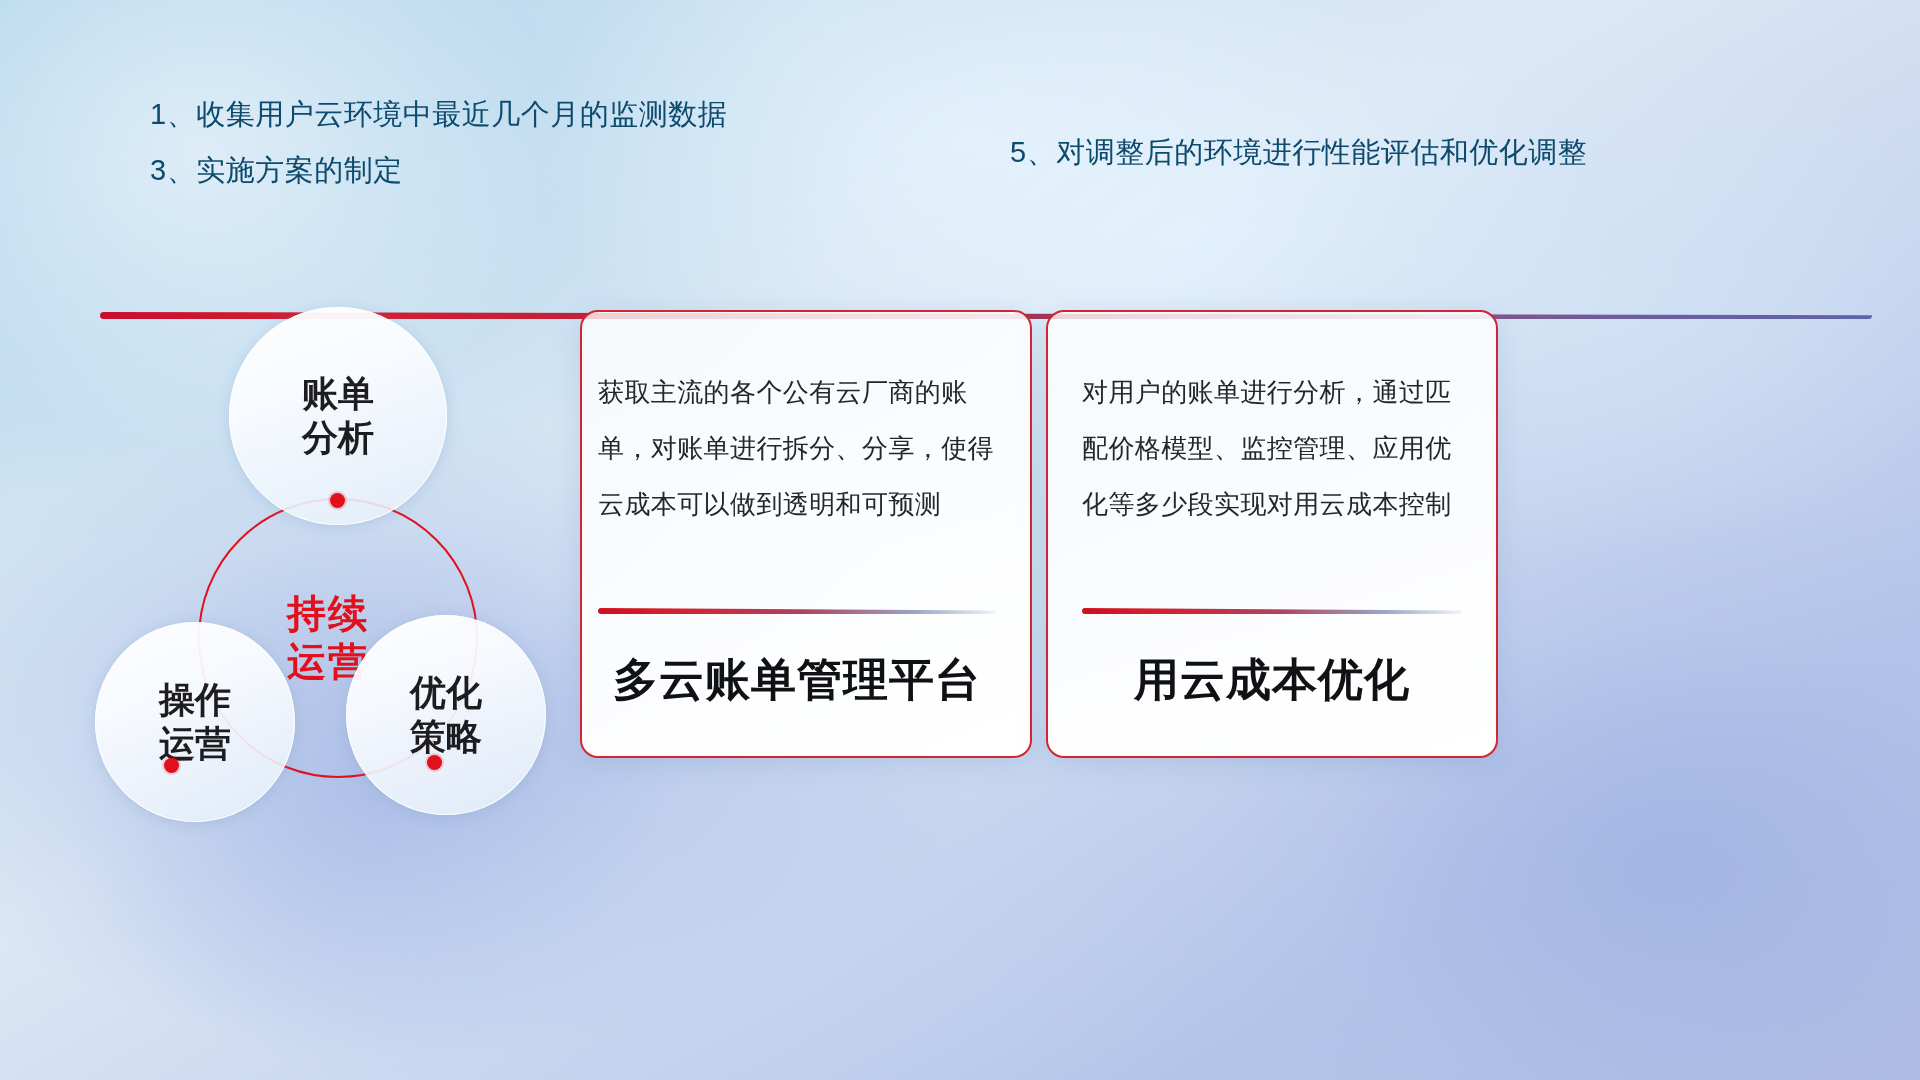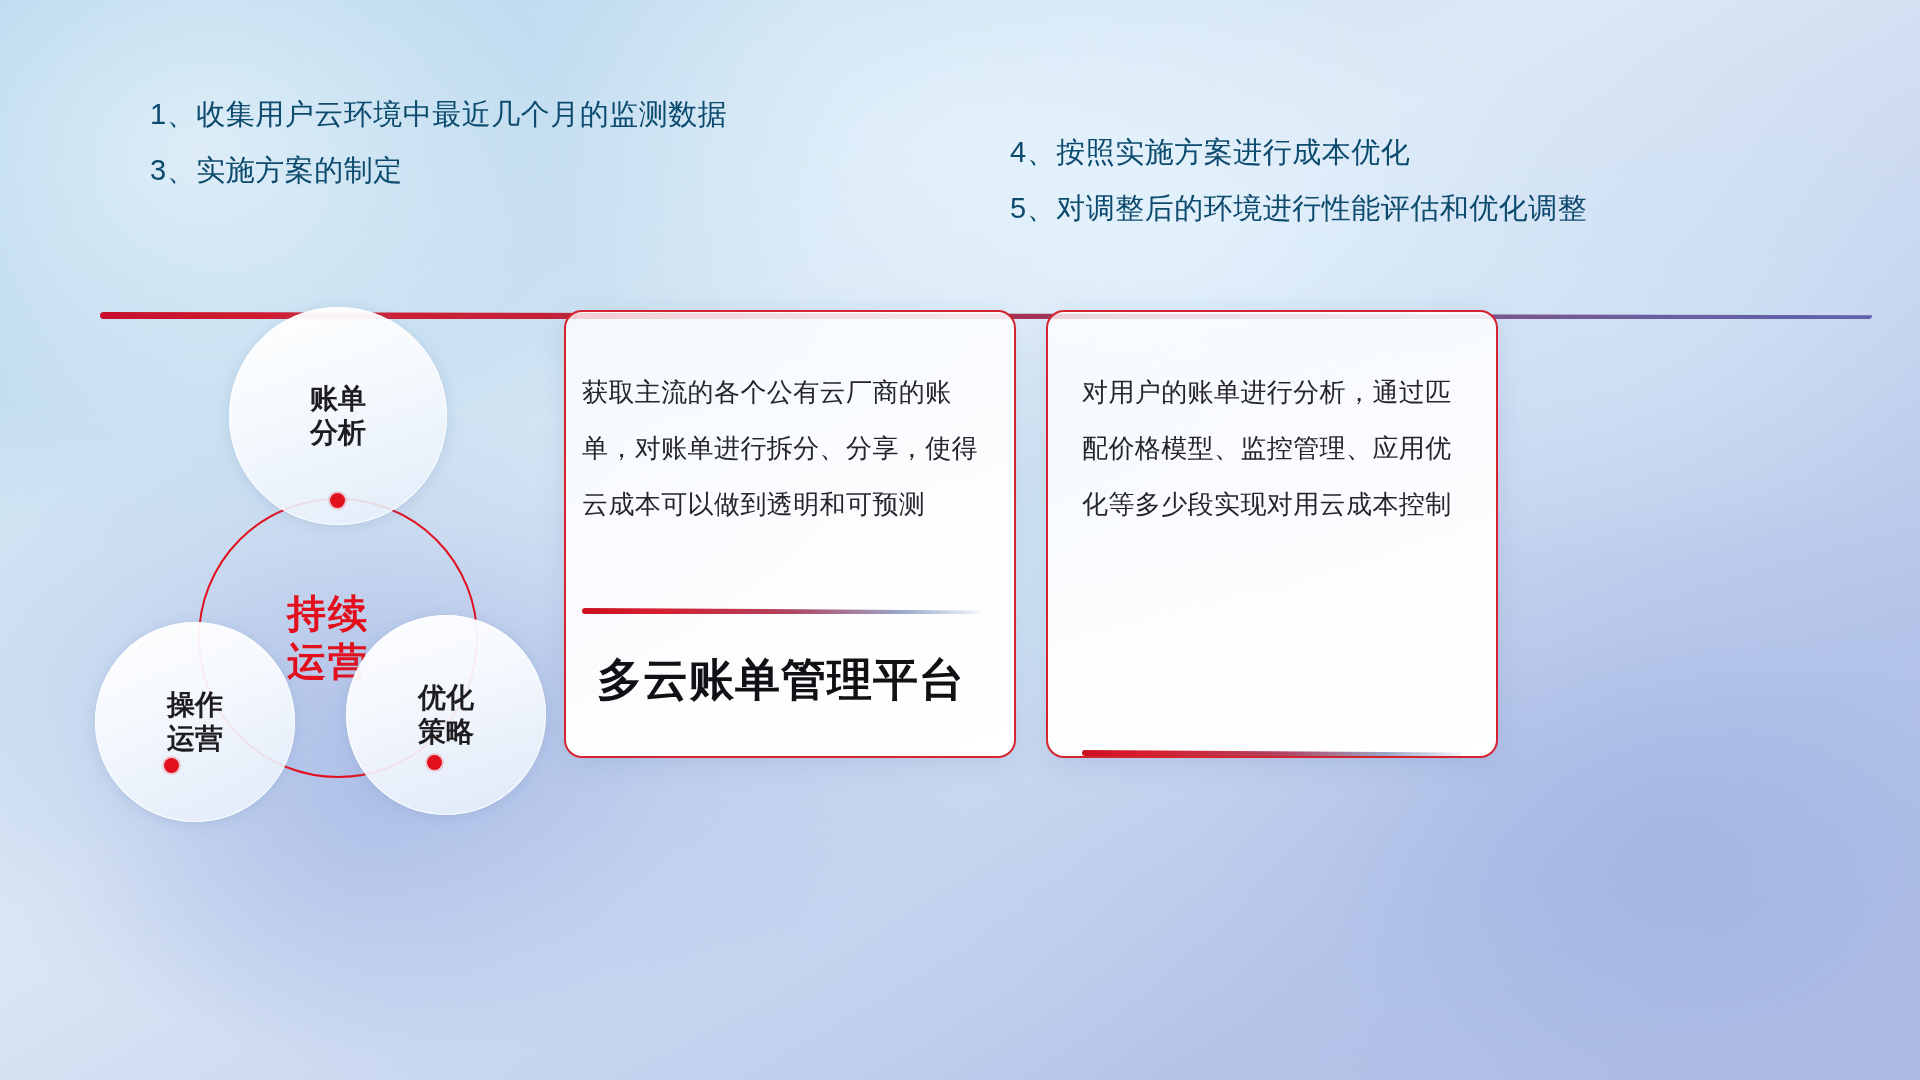--- a/index.html
+++ b/index.html
@@ -55,21 +55,21 @@
     position:absolute; border-radius:50%;
     border:2.5px solid #e2101d;
     background:transparent;
   }
   .ring-main { left:110px; top:168px; width:280px; height:280px; }
   .bubble {
     position:absolute; border-radius:50%;
     background:linear-gradient(160deg, rgba(255,255,255,0.97) 0%, rgba(250,252,255,0.93) 38%, rgba(228,238,250,0.88) 100%);
     box-shadow:0 2px 14px rgba(120,150,190,0.28), inset 0 0 0 1px rgba(255,255,255,0.85);
     display:flex; flex-direction:column; align-items:center; justify-content:center;
-    text-align:center; color:#1d1d1f; font-weight:bold; font-size:28px; line-height:1.22;
+    text-align:center; color:#1d1d1f; font-weight:bold; font-size:36px; line-height:1.22;
   }
   .b-top { left:141px; top:-23px; width:218px; height:218px; }
   .b-bl  { left:7px;  top:292px; width:200px; height:200px; }
   .b-br  { left:258px;top:285px; width:200px; height:200px; }
   .dot {
     position:absolute; width:15px; height:15px; border-radius:50%;
     background:#e2101d; box-shadow:0 0 0 2px rgba(226,16,29,0.18);
   }
   .dot-top { left:242px; top:163px; }
   .dot-bl  { left:76px;  top:428px; }
@@ -82,21 +82,21 @@
 
   
   .card {
     position:absolute; top:310px; width:452px; height:448px;
     border:2px solid #d4242f; border-radius:18px;
     background:linear-gradient(160deg, rgba(255,255,255,0.78) 0%, rgba(252,253,255,0.9) 30%, rgba(255,255,255,0.97) 72%, #ffffff 100%);
     box-shadow:0 6px 26px rgba(110,140,185,0.22);
     padding:52px 34px 0 34px;
     display:flex; flex-direction:column;
   }
-  .card-1 { left:564px;padding-left:16px; }
+  .card-1 { left:580px;padding-left:16px; }
   .card-2 { left:1046px; }
   .card-body {
     color:#24262b; font-size:26px; line-height:56px; letter-spacing:0.4px;
     flex:0 0 auto;
   }
   .card-rule {
     margin-top:auto; height:6px; border-radius:3px;
     background:linear-gradient(90deg,#cc0f22 0%, #d61f2e 18%, #b0435f 52%, #9aa8c8 80%, rgba(200,214,235,0.25) 100%);
     clip-path:polygon(0 0, 100% 40%, 100% 100%, 0 100%);
   }
@@ -114,21 +114,20 @@
 <div class="glow g4"></div>
 <div class="glow g5"></div>
 <div class="glow g6"></div>
 
 <div class="steps">
   <div class="step-col col-a">
     <div class="step">1、收集用户云环境中最近几个月的监测数据</div>
     <div class="step">3、实施方案的制定</div>
   </div>
   <div class="step-col col-b">
-    <div class="step">4、按照实施方案进行成本优化</div>
     <div class="step">5、对调整后的环境进行性能评估和优化调整</div>
   </div>
 </div>
 
 <div class="divider"></div>
 
 <div class="diagram">
   <div class="ring ring-main"></div>
 
   <div class="center-label">
@@ -156,13 +155,14 @@
 
 <div class="card card-1">
   <div class="card-body">获取主流的各个公有云厂商的账单，对账单进行拆分、分享，使得云成本可以做到透明和可预测</div>
   <div class="card-rule"></div>
   <div class="card-title">多云账单管理平台</div>
 </div>
 
 <div class="card card-2">
   <div class="card-body">对用户的账单进行分析，通过匹配价格模型、监控管理、应用优化等多少段实现对用云成本控制</div>
   <div class="card-rule"></div>
+  <div class="card-title">用云成本优化</div>
 </div>
 
 </body></html>

